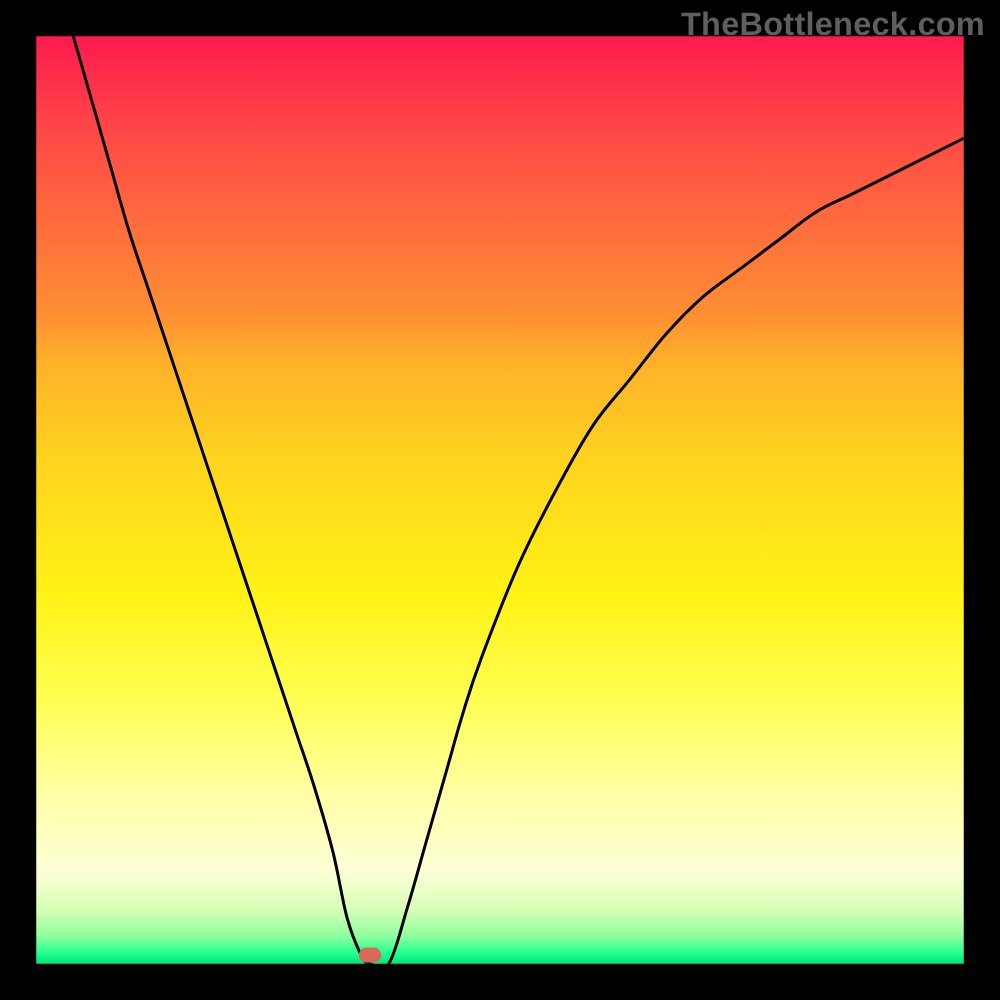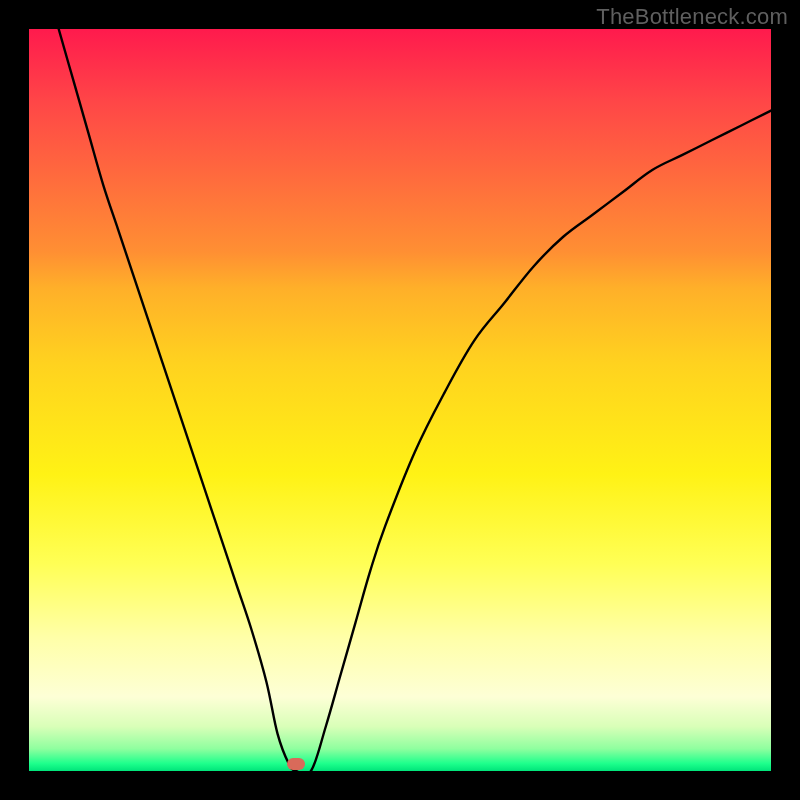--- a/index.html
+++ b/index.html
@@ -32,23 +32,23 @@
       #8fff9f 97%,
       #1dff8c 99%,
       #00e47a 100%
     );
   }
   .attribution {
     position: absolute;
     top: 4px;
     right: 12px;
     color: #5f5f5f;
-    font-size: 22px;
+    font-size: 26px;
     letter-spacing: 0.2px;
-    font-weight: 400;
+    font-weight: 700;
     user-select: none;
   }
   svg.curve {
     position: absolute;
     left: 0;
     top: 0;
     width: 742px;
     height: 742px;
   }
   .marker {

